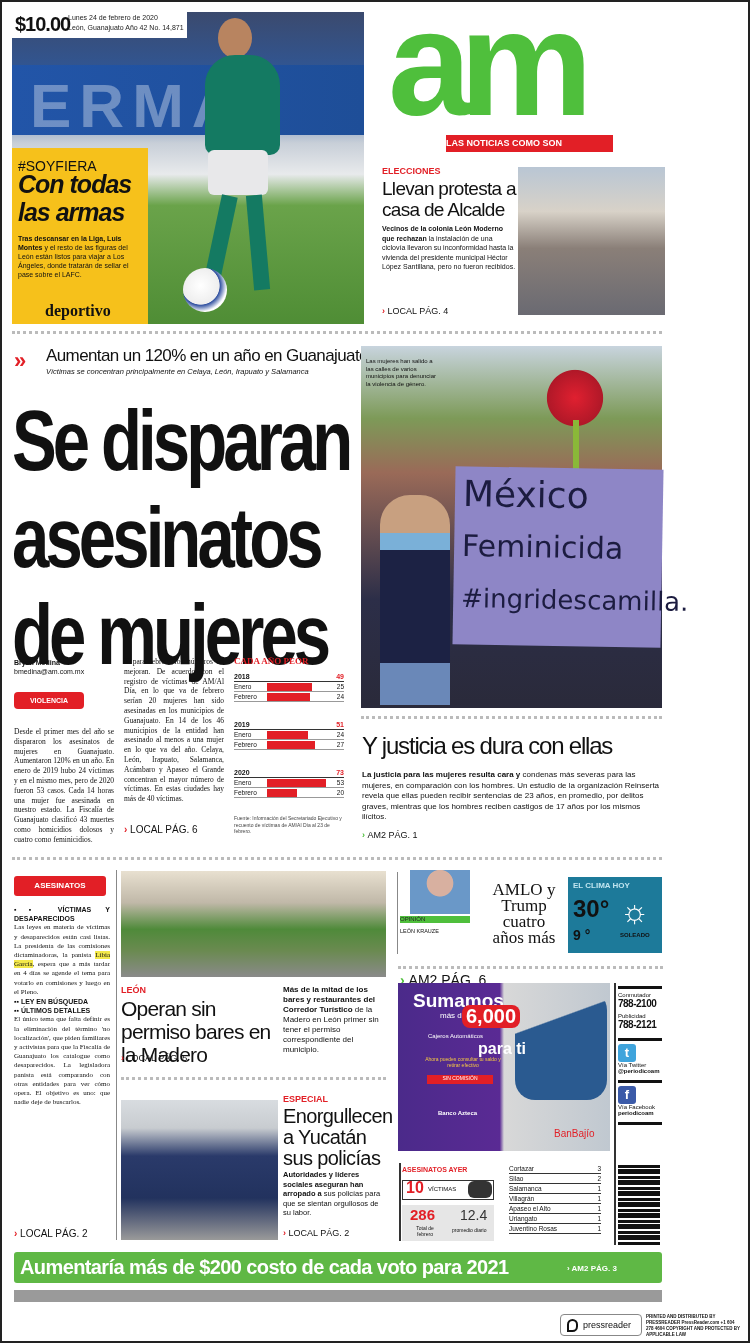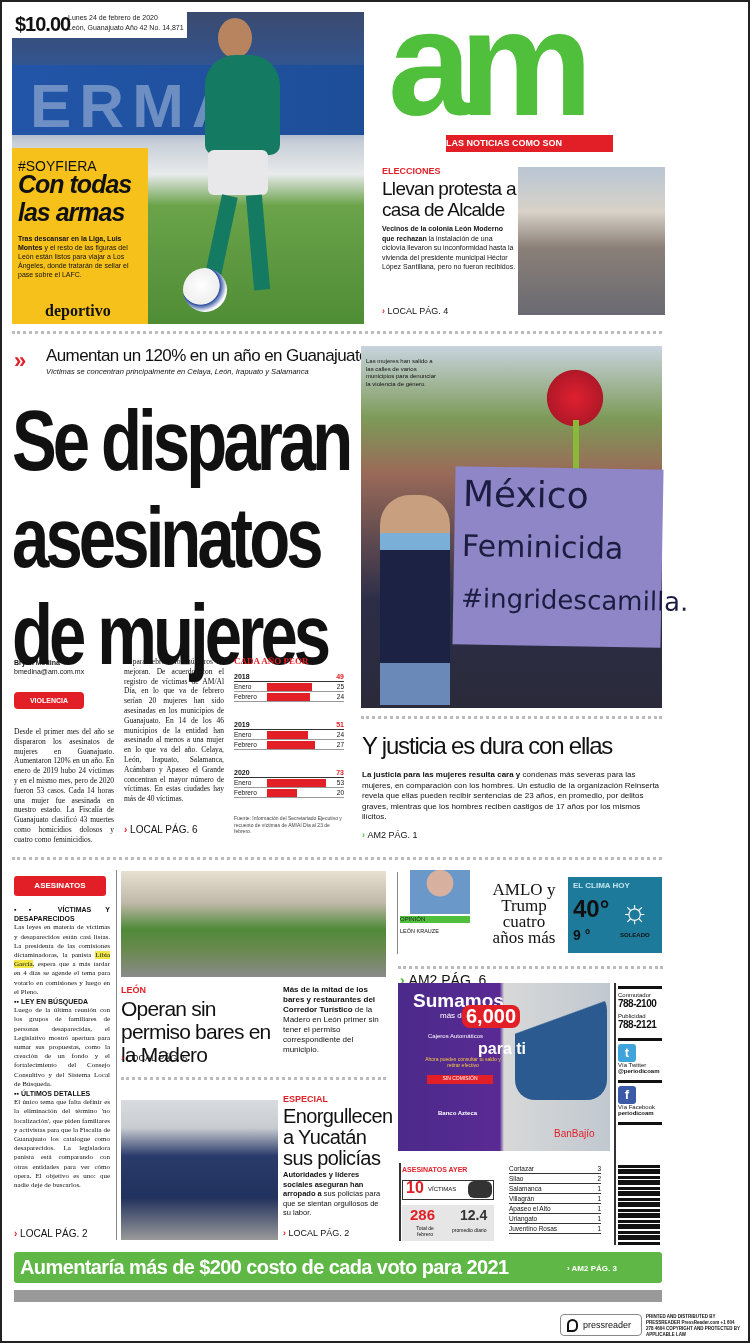--- a/index.html
+++ b/index.html
@@ -115,21 +115,21 @@
 .fb-icon{width:18px;height:18px;background:#3b5aa8;border-radius:3px;color:#fff;font-size:13px;font-weight:bold;text-align:center;line-height:18px}
 .barcode{left:618px;top:1165px;width:42px;height:80px;background:repeating-linear-gradient(180deg,#111 0,#111 3px,#fff 3px,#fff 4px,#111 4px,#111 9px,#fff 9px,#fff 11px)}
 .asn-title{left:402px;top:1166px;font-size:7px;font-weight:bold;color:#e21f26}
 .asn-box{left:402px;top:1180px;width:92px;height:20px;border:1px solid #333}
 .asn-10{left:406px;top:1179px;font-size:16px;font-weight:bold;color:#e21f26}
 .asn-vic{left:428px;top:1186px;font-size:6px}
 .asn-state{left:468px;top:1181px;width:24px;height:17px;background:#333;border-radius:6px}
 .asn-gray{left:402px;top:1205px;width:92px;height:36px;background:#e6e6e6}
 .asn-286{left:410px;top:1206px;font-size:15px;font-weight:bold;color:#e21f26}
 .asn-286l{left:408px;top:1225px;font-size:5px;width:34px;text-align:center}
-.asn-124{left:460px;top:1207px;font-size:14px;font-weight:bold;color:#333}
+.asn-124{left:460px;top:1207px;font-size:14px;font-weight:normal;color:#333}
 .asn-124l{left:452px;top:1227px;font-size:5px}
 .asn-table{left:509px;top:1164px;width:92px}
 .asn-row{display:flex;justify-content:space-between;font-size:6.5px;border-bottom:1px solid #333;height:10px;line-height:10px}
 .green-bar{left:14px;top:1252px;width:648px;height:31px;background:#5fb845;border-radius:3px}
 .gb-text{left:20px;top:1256px;font-size:20px;font-weight:bold;color:#fff;letter-spacing:-0.6px}
 .gb-link{left:567px;top:1264px;font-size:8px;font-weight:bold;color:#fff}
 .gray-bar{left:14px;top:1290px;width:648px;height:12px;background:#9a9a9a}
 .pr{left:560px;top:1314px;width:82px;height:22px;border:1px solid #888;border-radius:4px;font-size:9px;line-height:20px;padding-left:22px}
 .pr-icon{left:567px;top:1319px;width:11px;height:13px;border:2px solid #111;border-radius:6px 6px 6px 0}
 .pr-fine{left:646px;top:1314px;width:96px;font-size:4.5px;line-height:6px;font-weight:bold}
@@ -268,21 +268,20 @@
 <div class="abs just-body"><b>La justicia para las mujeres resulta cara y</b><span> condenas más severas para las mujeres, en comparación con los hombres. Un estudio de la organización Reinserta revela que ellas pueden recibir sentencias de 23 años, en promedio, por delitos graves, mientras que los hombres reciben castigos de 17 años por los mismos ilícitos.</span></div>
 <div class="abs just-link"><span class="pg-g">› </span><span>AM2 PÁG. 1</span></div>
 
 <div class="dash" style="left:12px;top:857px;width:650px"></div>
 
 <div class="abs atrtag">ASESINATOS</div>
 <div class="abs col col-atr">
   <div class="sub-h">▪▪ <span>VÍCTIMAS Y DESAPARECIDOS</span></div>
   <div><span>Las leyes en materia de víctimas y desaparecidos están casi listas. La presidenta de las comisiones dictaminadoras, la panista </span><span class="hl">Libia García</span><span>, espera que a más tardar en 4 días se agende el tema para votarlo en comisiones y luego en el Pleno.</span></div>
   <div class="sub-h">▪▪ <span>LEY EN BÚSQUEDA</span></div>
-  <div>Luego de la última reunión con los grupos de familiares de personas desaparecidas, el Legislativo mostró apertura para sumar sus propuestas, como la creación de un fondo y el fortalecimiento del Consejo Consultivo y del Sistema Local de Búsqueda.</div>
   <div class="sub-h">▪▪ <span>ÚLTIMOS DETALLES</span></div>
   <div>El único tema que falta definir es la eliminación del término 'no localización', que piden familiares y activistas para que la Fiscalía de Guanajuato los catalogue como desaparecidos. La legisladora panista está comparando con otras entidades para ver cómo opera. El objetivo es uno: que nadie deje de buscarlos.</div>
 </div>
 <div class="abs link-l3"><span class="pg">› </span><span>LOCAL PÁG. 2</span></div>
 <div class="vrule" style="left:116px;top:870px;height:370px"></div>
 
 <div class="abs madero-photo"></div>
 <div class="abs kicker-red leon-kick">LEÓN</div>
 <div class="abs madero-head">Operan sin permiso bares en la Madero</div>
 <div class="abs madero-body"><b>Más de la mitad de los bares y restaurantes del Corredor Turístico</b><span> de la Madero en León primer sin tener el permiso correspondiente del municipio.</span></div>
@@ -297,21 +296,21 @@
 
 <div class="vrule" style="left:397px;top:872px;height:82px"></div>
 <div class="abs op-photo"></div>
 <div class="abs op-tag">OPINIÓN</div>
 <div class="abs op-name">LEÓN KRAUZE</div>
 <div class="abs op-link"><span class="pg-g">› </span><span>AM2 PÁG. 6</span></div>
 <div class="abs op-head serif">AMLO y Trump cuatro años más</div>
 
 <div class="abs weather"></div>
 <div class="abs w-title">EL CLIMA HOY</div>
-<div class="abs w-hi">40°</div>
+<div class="abs w-hi">30°</div>
 <div class="abs w-lo">9 °</div>
 <div class="abs w-sun">☼</div>
 <div class="abs w-cond">SOLEADO</div>
 
 <div class="dash" style="left:398px;top:966px;width:265px"></div>
 
 <div class="abs ad"></div>
 <div class="abs ad-arm"></div>
 <div class="abs ad-t1">Sumamos</div>
 <div class="abs ad-t2">más de</div>

